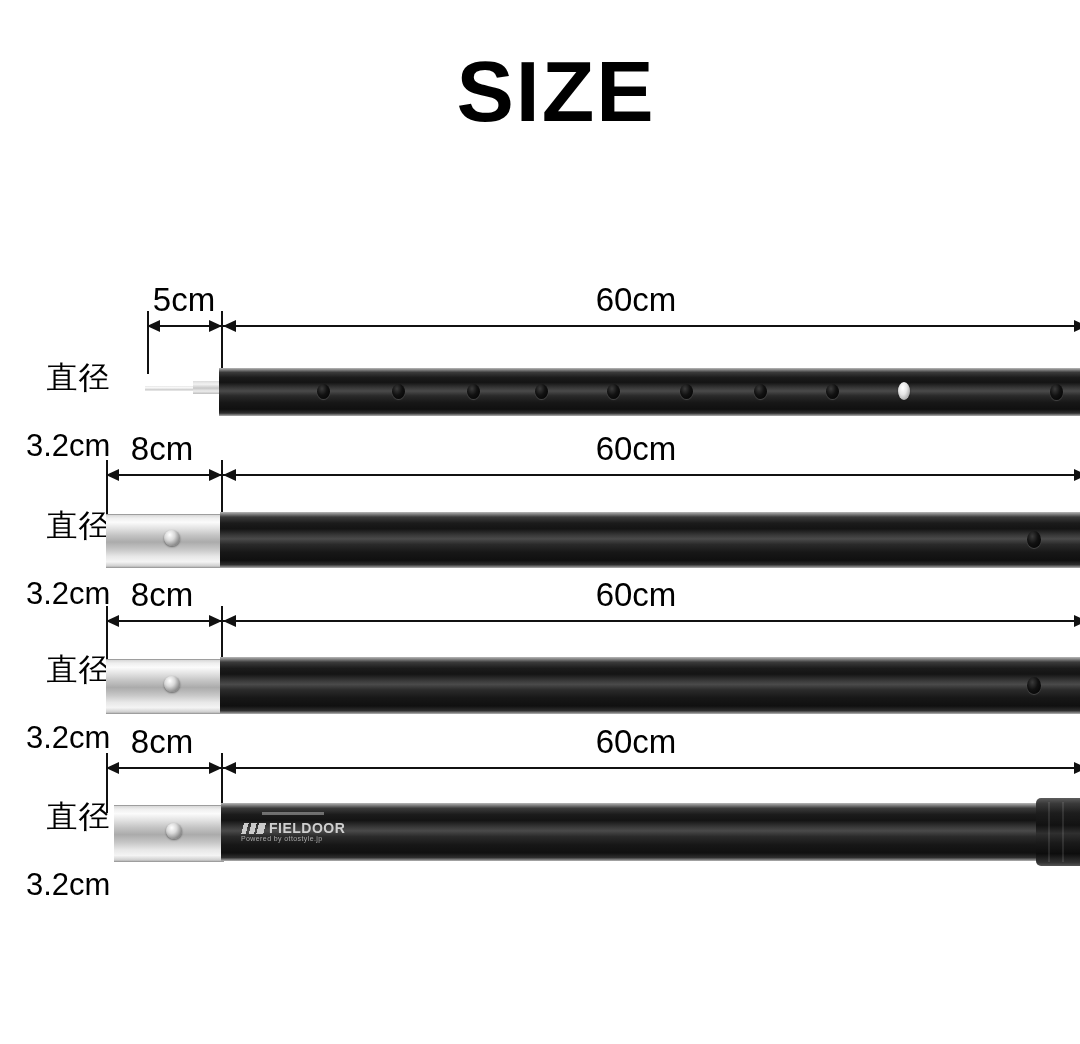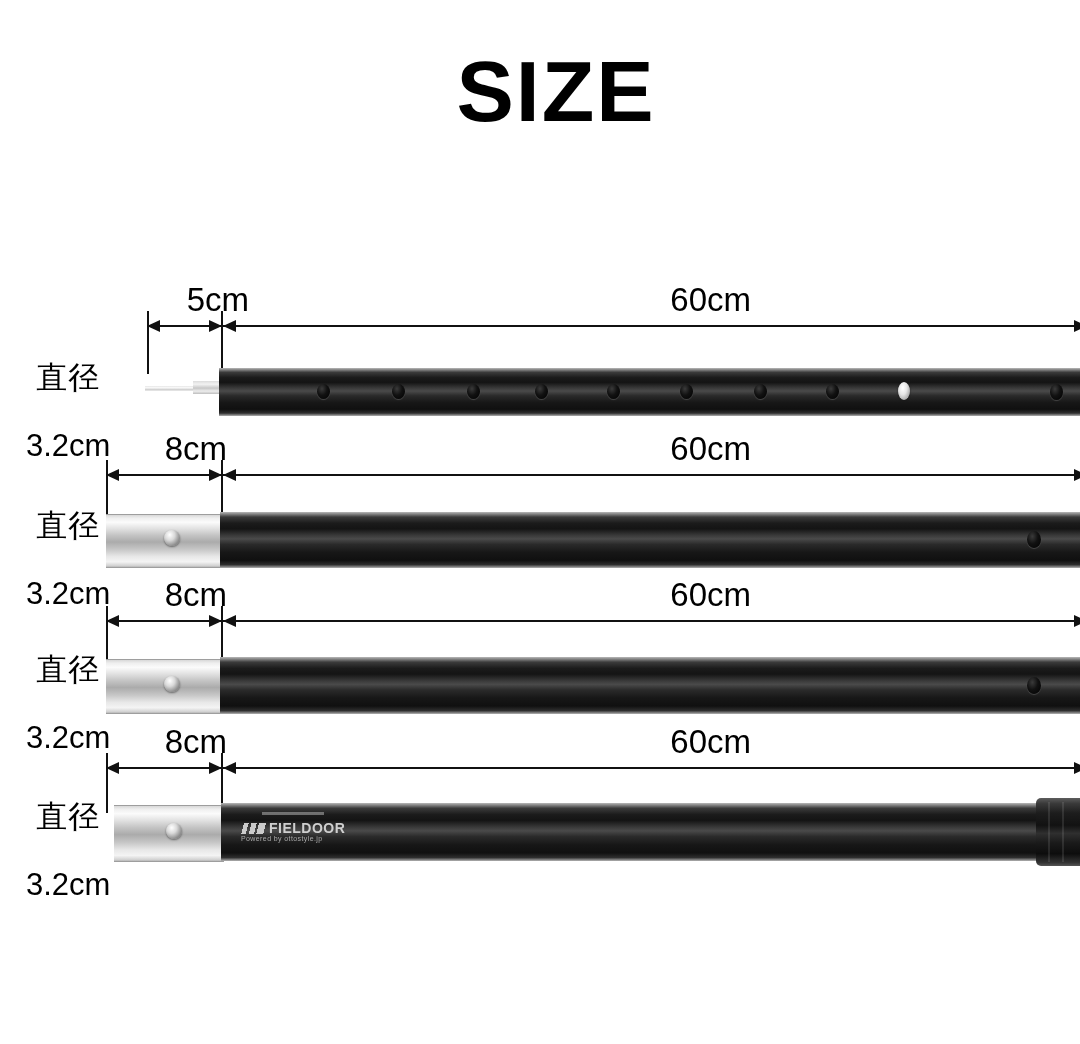--- a/index.html
+++ b/index.html
@@ -23,28 +23,28 @@
     line-height:1;
   }
 
   
   .dimlabel{
     position:absolute;
     font-size:33px;
     line-height:1;
     white-space:nowrap;
   }
-  .dimlabel.center{text-align:right;margin-left:15px;}
+  .dimlabel.center{text-align:center;}
 
   
   .diam{
     position:absolute;
     font-size:31px;
     line-height:1.15;
-    text-align:center;
+    text-align:right;
     white-space:nowrap;
   }
   .diam .l1{display:block;letter-spacing:1px;}
   .diam .l2{display:block;margin-top:32px;}
 
   
   .tick{                     
     position:absolute;
     width:2px;
     background:#111;

